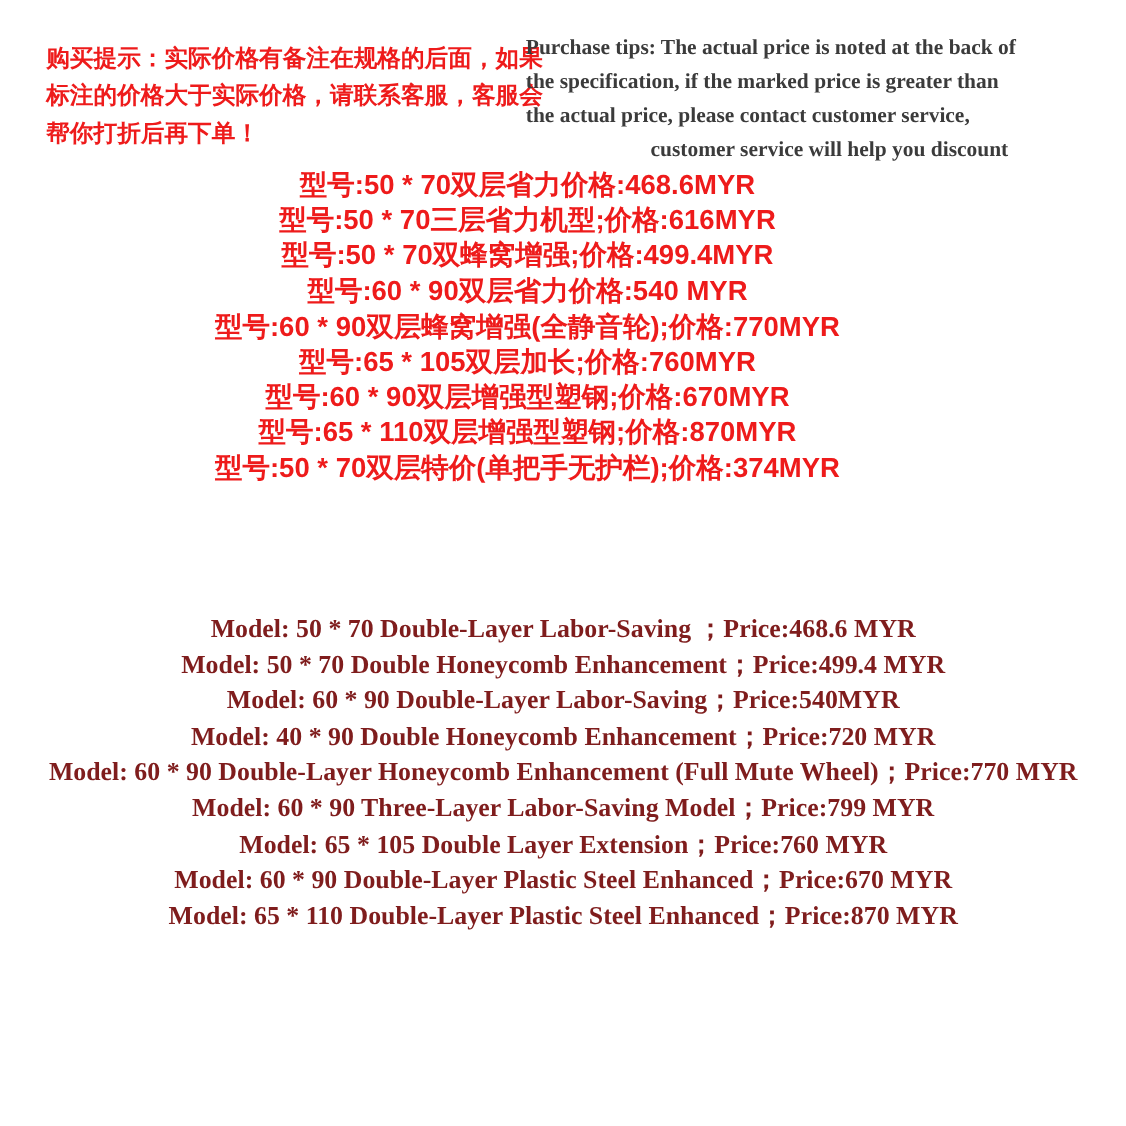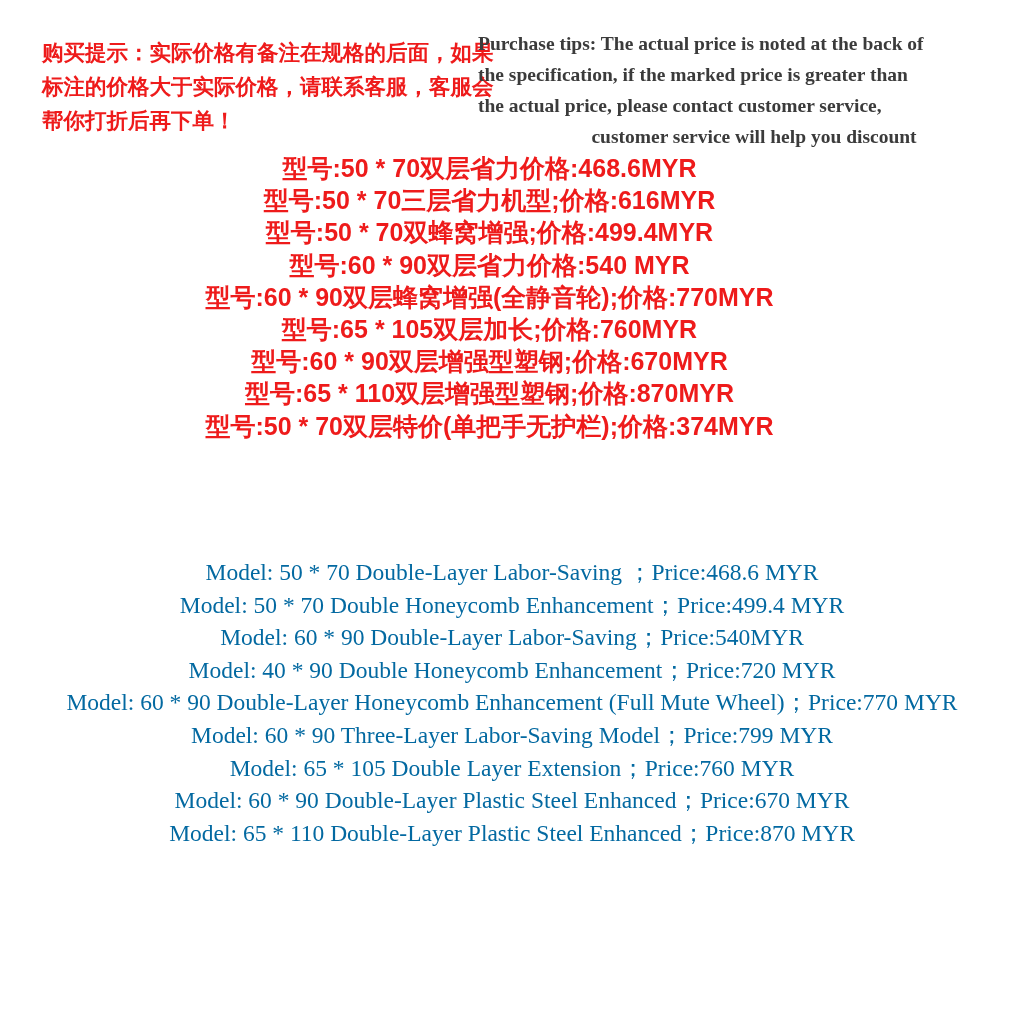--- a/index.html
+++ b/index.html
@@ -53,44 +53,44 @@
   }
   .notice-en .ln1 { text-align: left; }
   .notice-en .ln2 { text-align: left; }
   .notice-en .ln3 { text-align: left; }
   .notice-en .ln4 { text-align: center; }
 
   
   .cn-list {
     position: absolute;
     top: 152px;
-    left: 10px;
+    left: 0;
     width: 959px;
     text-align: center;
   }
   .cn-list .row {
     color: #ee1b1b;
     font-weight: bold;
     font-size: 25px;
     line-height: 32.2px;
     white-space: nowrap;
   }
 
   
   .en-list {
     position: absolute;
     top: 556px;
     left: 0;
     width: 1024px;
     text-align: center;
   }
   .en-list .row {
-    color: #0369a1;
+    color: #7f1d1d;
     font-family: "Liberation Serif", serif;
-    font-weight: normal;
+    font-weight: bold;
     font-size: 23.5px;
     line-height: 32.6px;
     padding: 0 32px;
   }
 </style>
 </head>
 <body>
 
 <div class="page">
 

